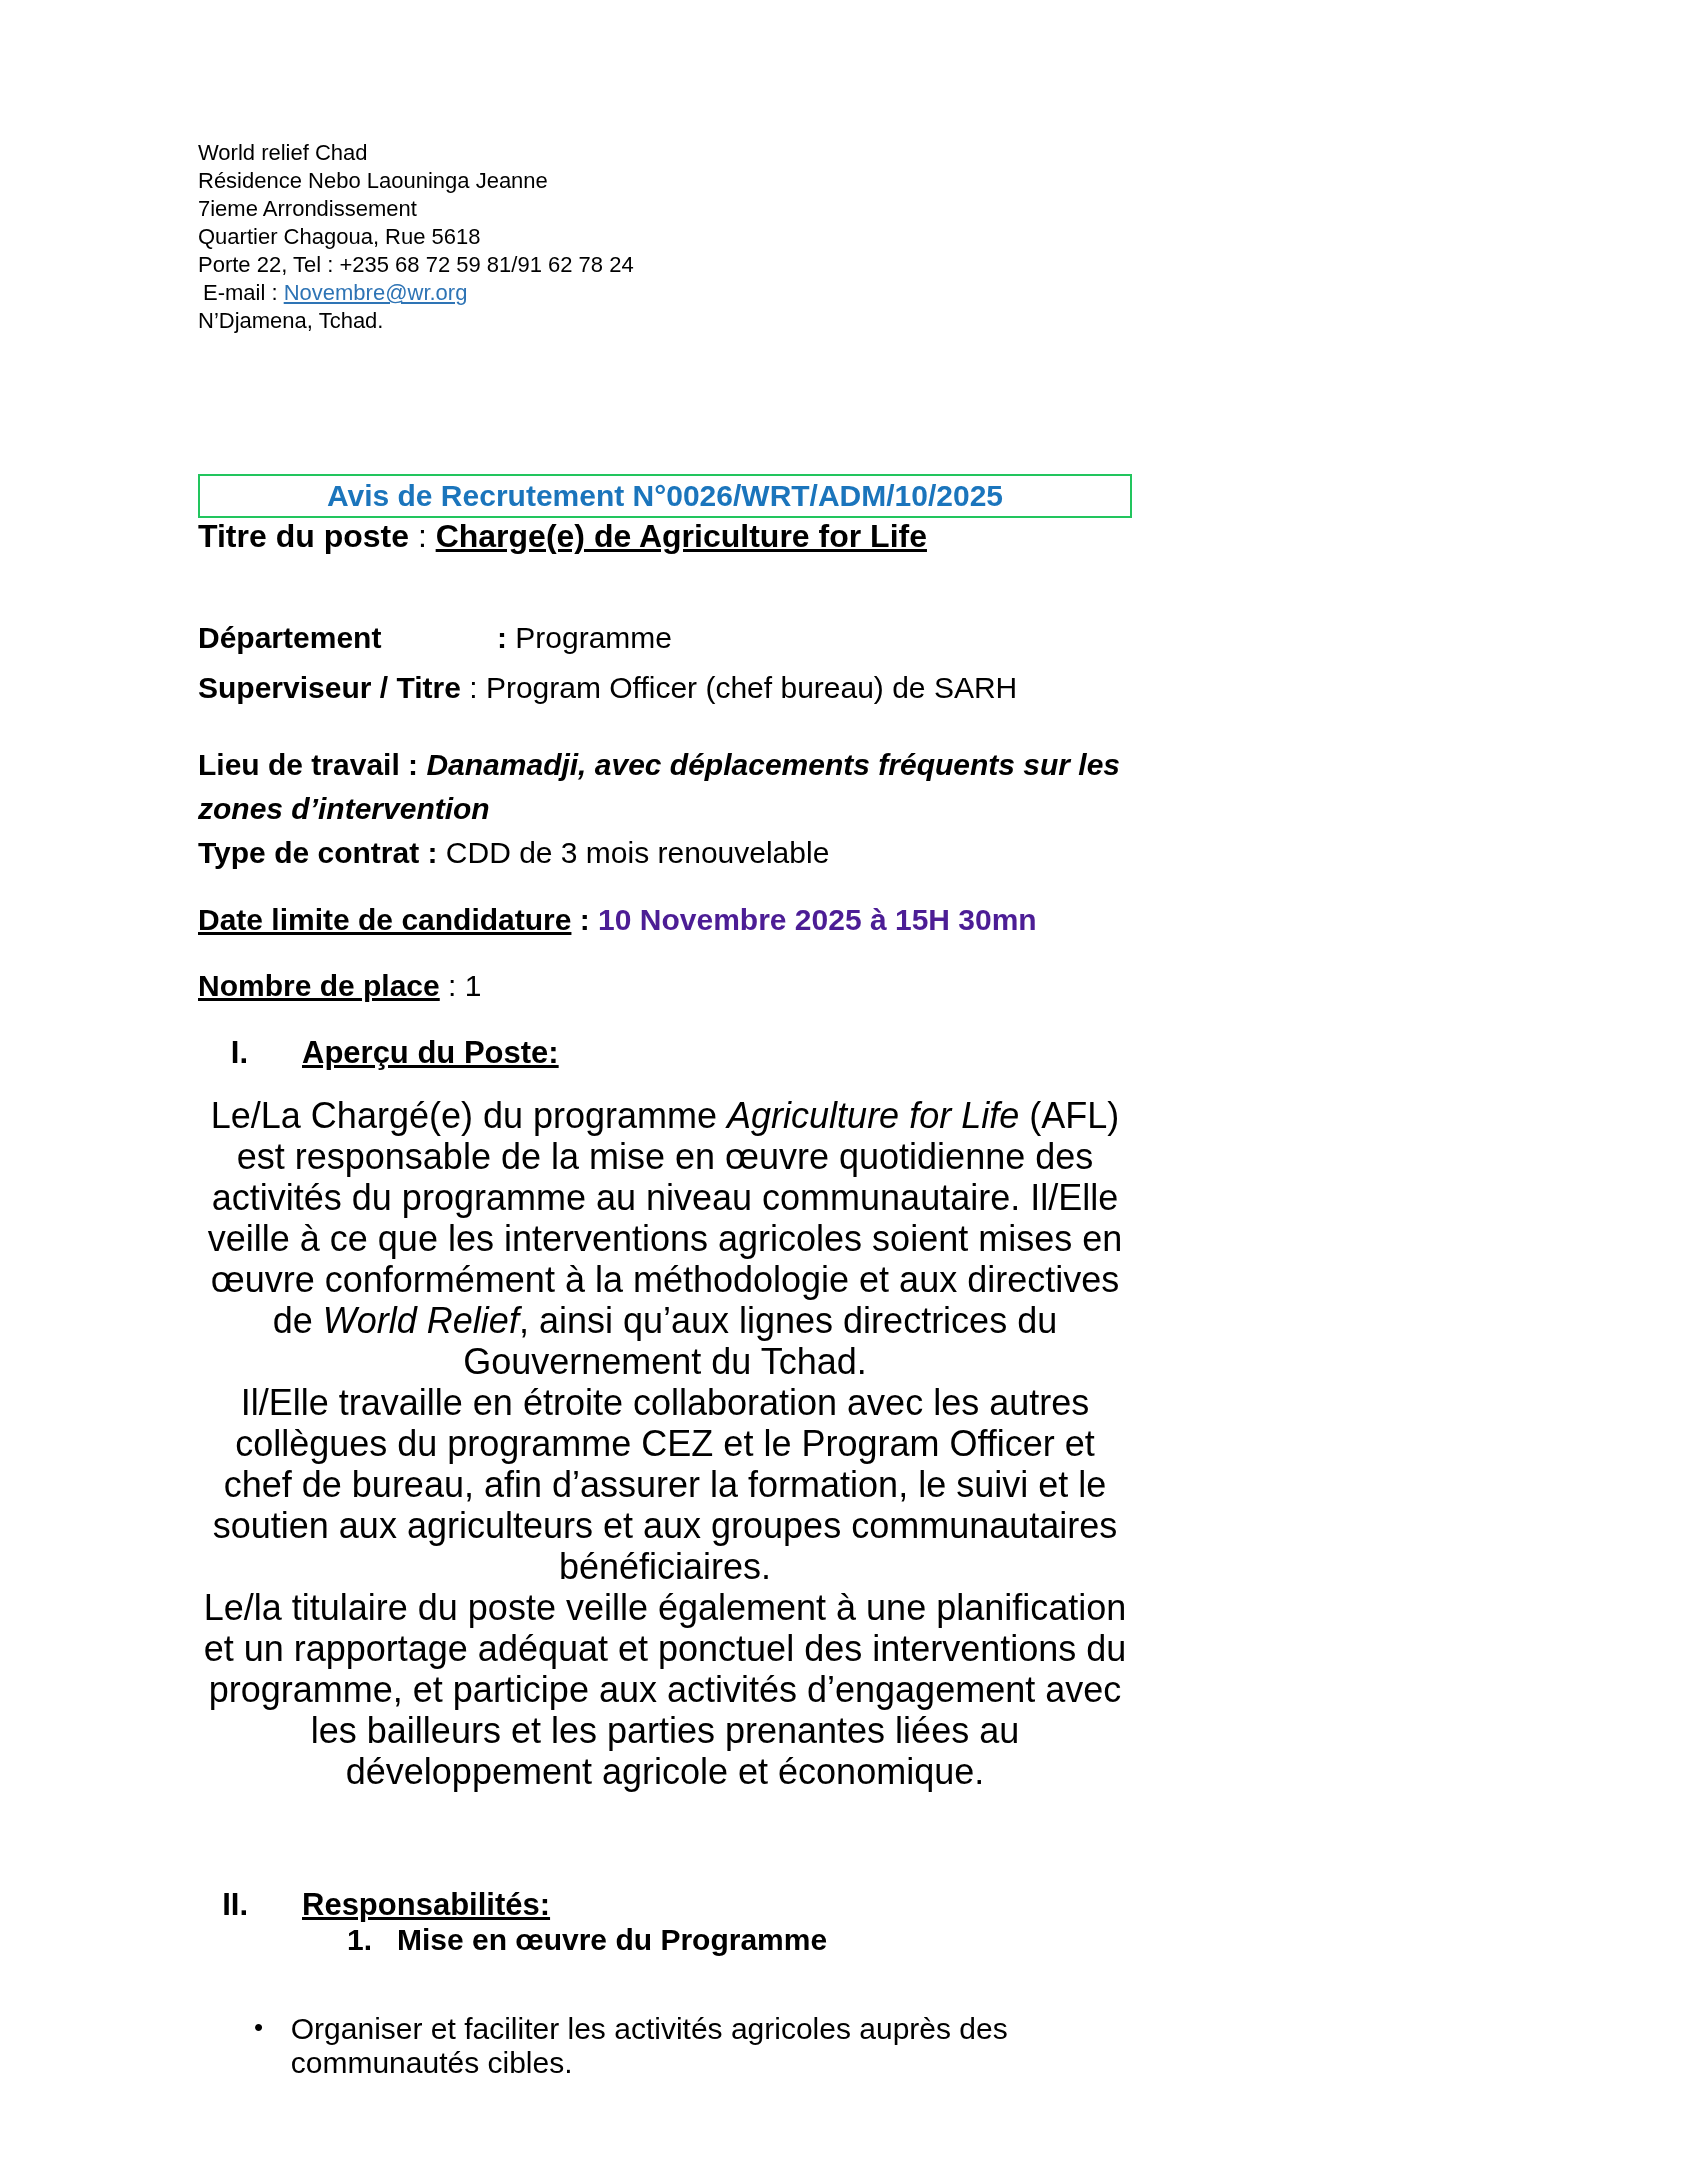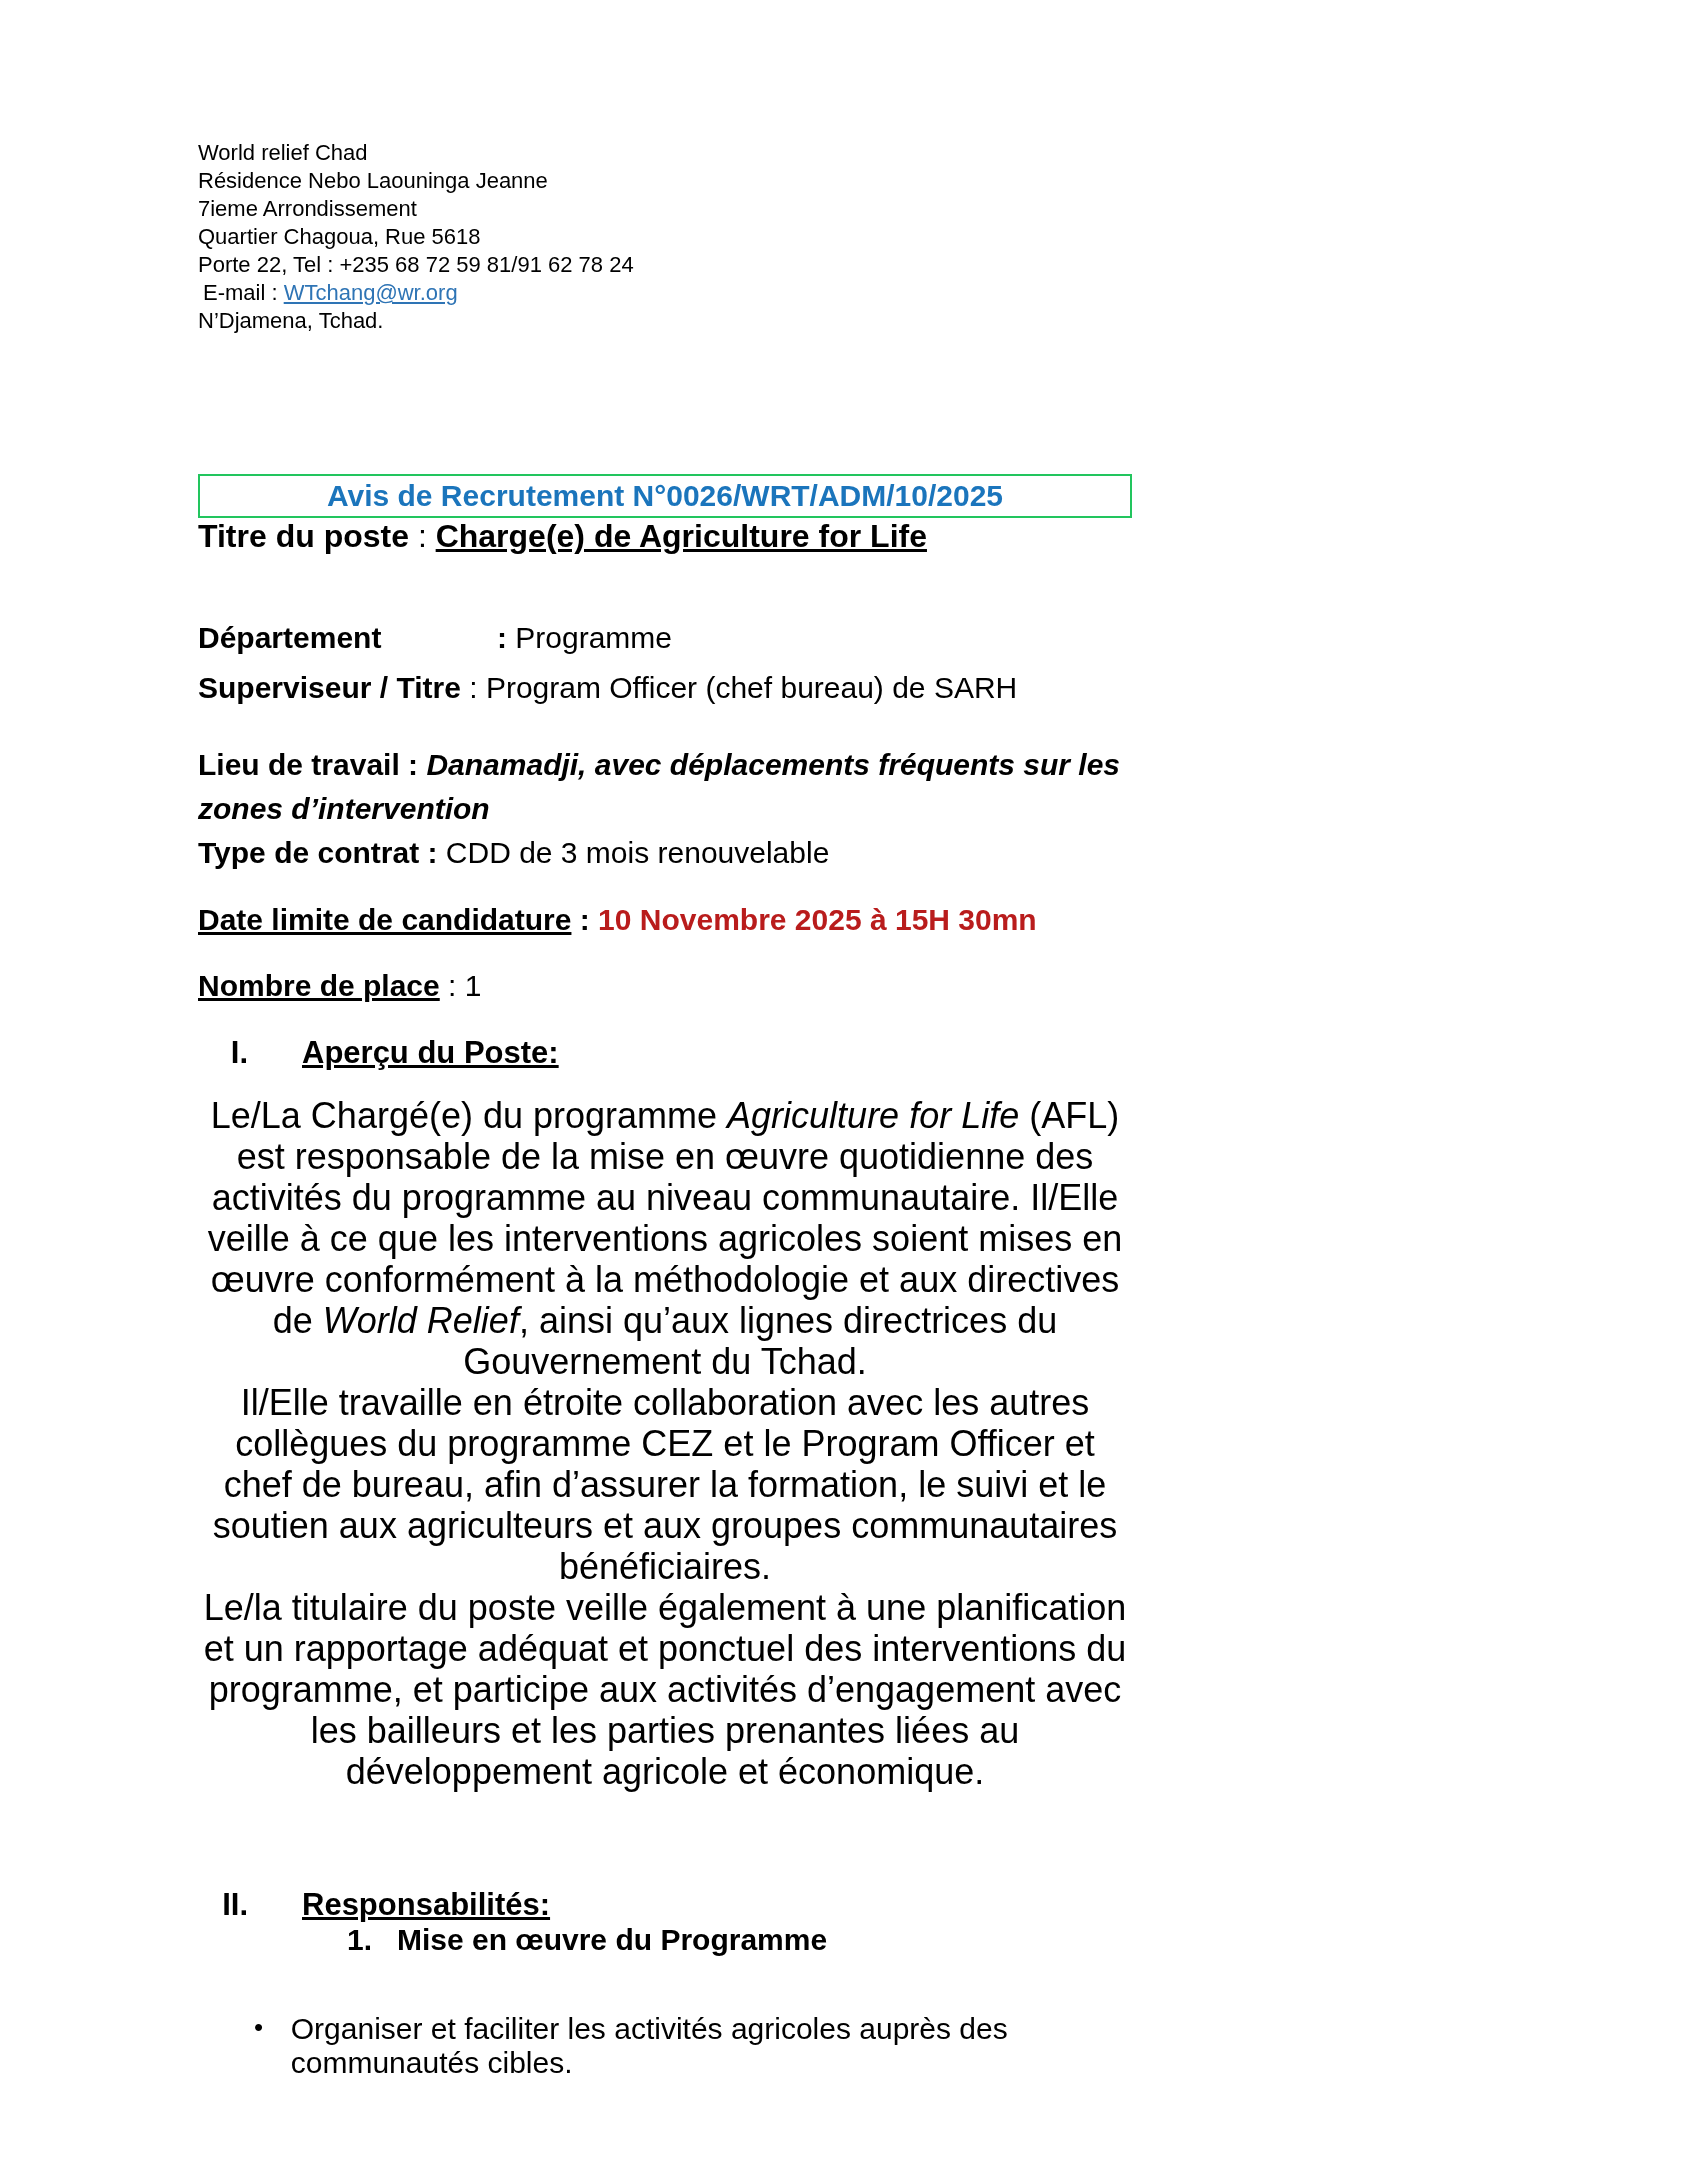--- a/index.html
+++ b/index.html
@@ -27,21 +27,21 @@
   }
   .banner .banner-title {
     color:#1B75BC; font-weight:bold; font-size:30px;
   }
 
   
   .titre-line { font-size:32px; }
   .b { font-weight:bold; }
   .u { text-decoration:underline; }
   .it { font-style:italic; }
-  .red { color:#b91c1c; }
+  .red { color:#4c1d95; }
 
   .dept-line { margin-top:55px; font-size:30px; }
   .dept-line .lbl-fixed { display:inline-block; width:299px; font-weight:bold;margin-top:11px; }
   .sup-line { margin-top:16px; font-size:30px; }
   .lieu-block { margin-top:38px; font-size:30px; line-height:44px; }
   .date-line { margin-top:28px; font-size:30px; }
   .places-line { margin-top:32px; font-size:30px; }
 
   
   .sec-head { margin-top:32px; font-size:31px; font-weight:bold; display:flex; }
@@ -63,21 +63,21 @@
 <body>
 
 <div class="page">
 
   <div class="addr">
     <span class="line">World relief Chad</span>
     <span class="line">Résidence Nebo Laouninga Jeanne</span>
     <span class="line">7ieme Arrondissement</span>
     <span class="line">Quartier Chagoua, Rue 5618</span>
     <span class="line">Porte 22, Tel : +235 68 72 59 81/91 62 78 24</span>
-    <span class="line email-line"><span>E-mail : </span><a class="email">WTchang@wr.org</a></span>
+    <span class="line email-line"><span>E-mail : </span><a class="email">Novembre@wr.org</a></span>
     <span class="line city">N’Djamena, Tchad.</span>
   </div>
 
   <div class="banner">
     <span class="banner-title">Avis de Recrutement N°0026/WRT/ADM/10/2025</span>
   </div>
 
   <div class="titre-line">
     <span class="b">Titre du poste</span><span> : </span><span class="b u">Charge(e) de Agriculture for Life</span>
   </div>

